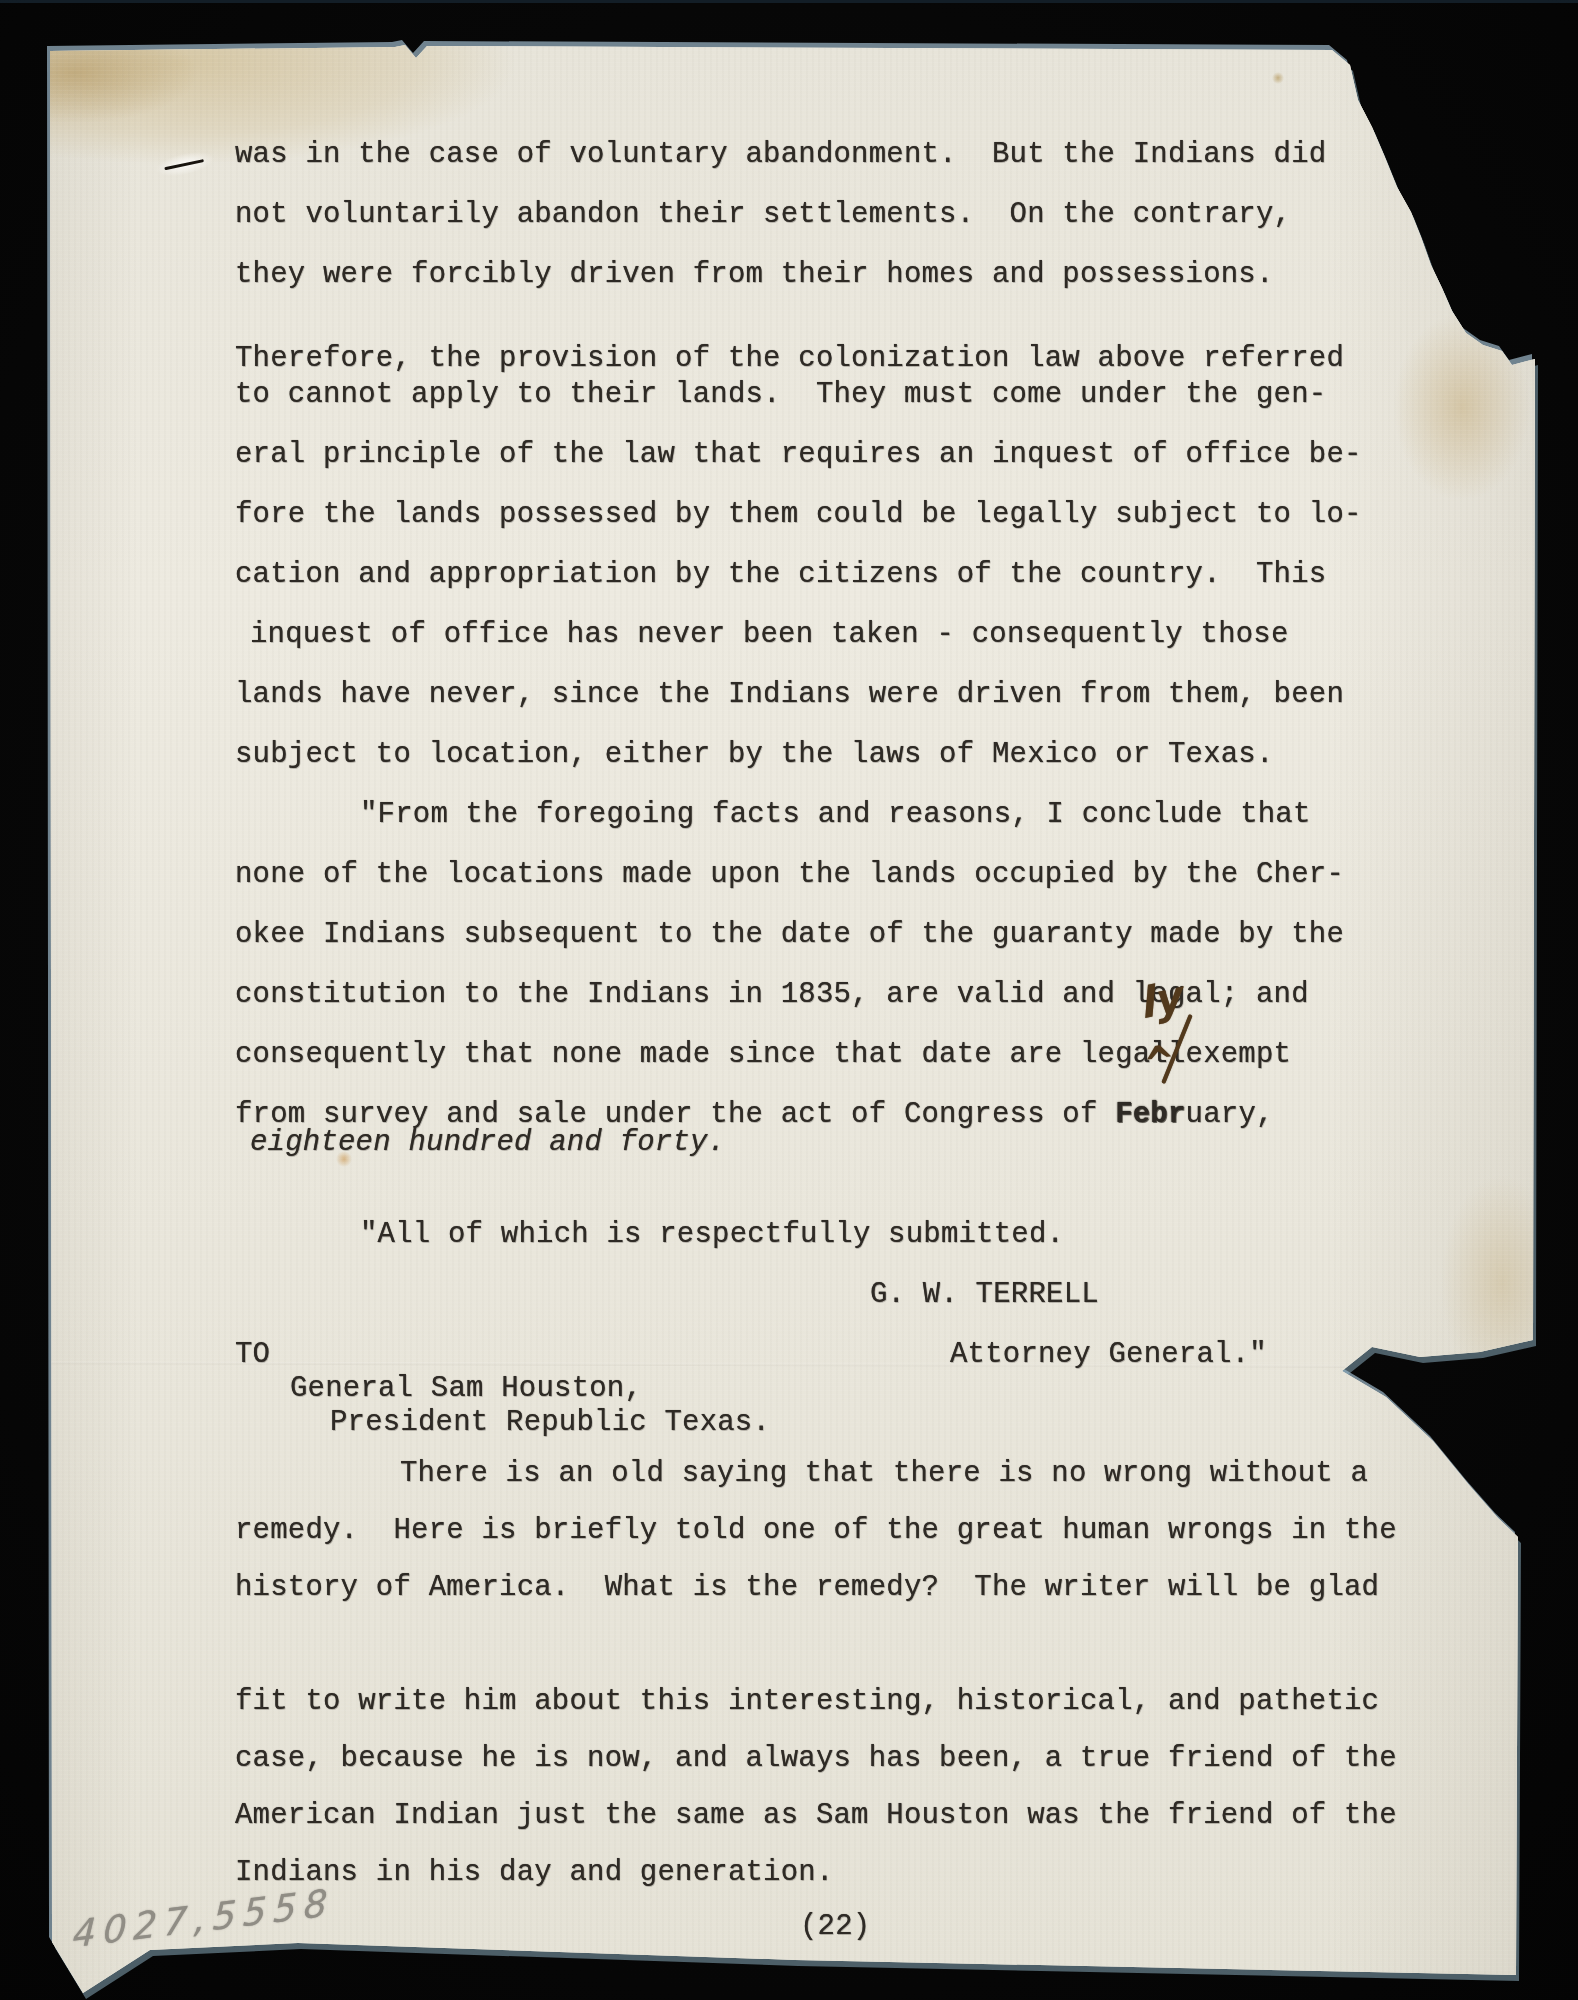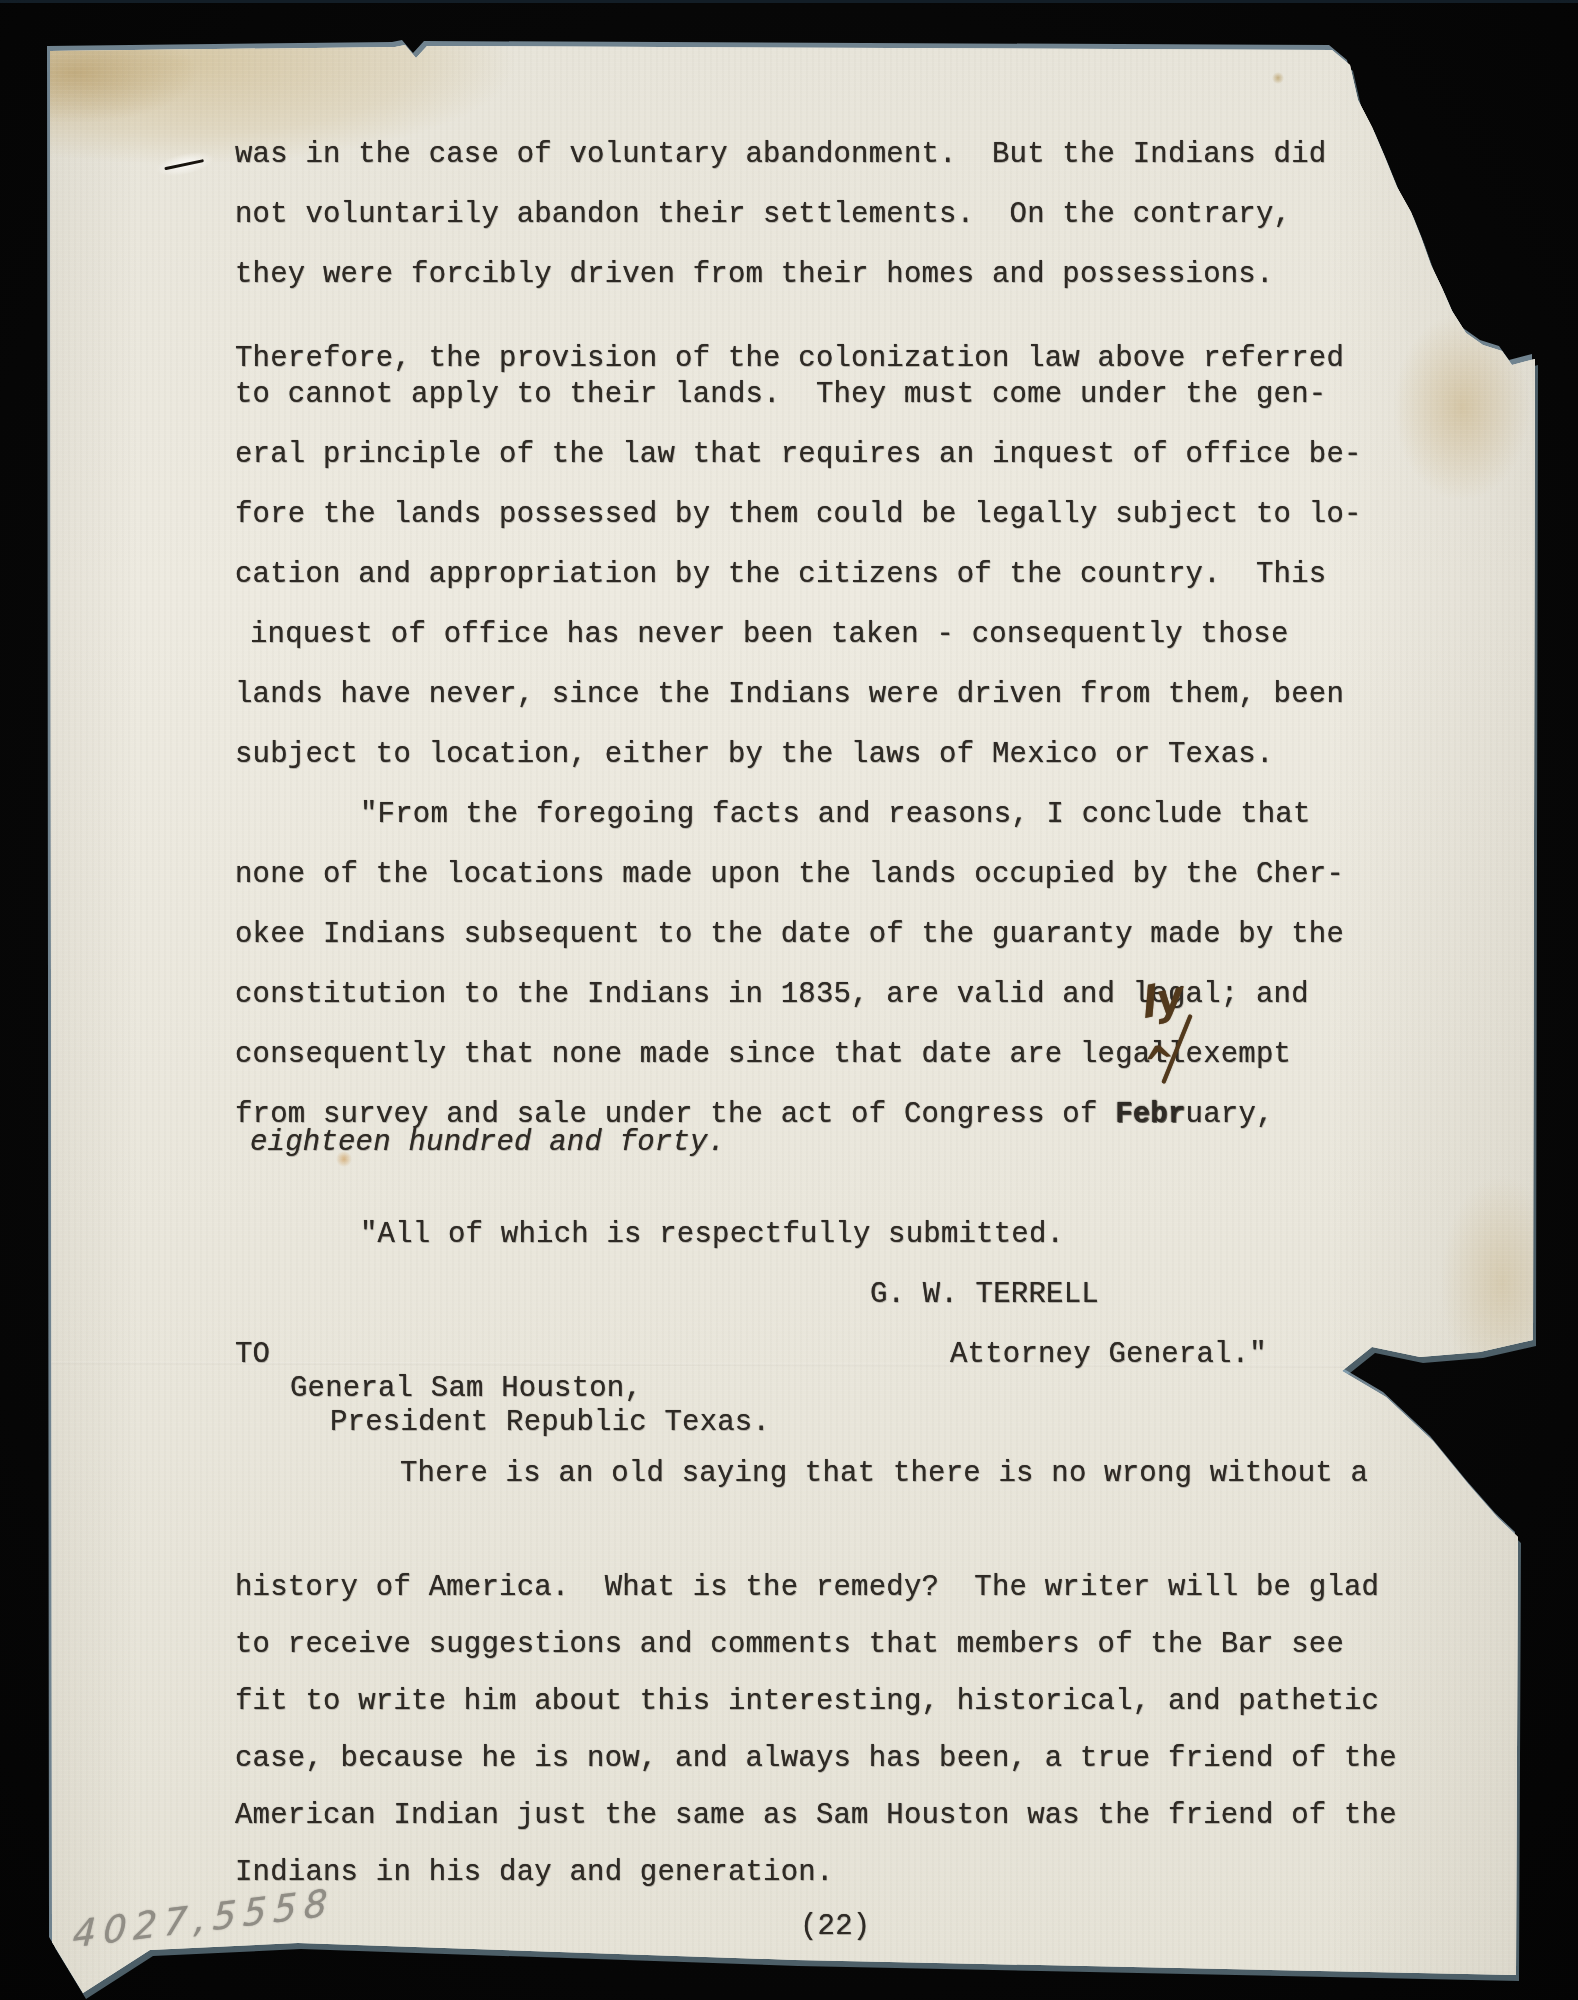--- a/index.html
+++ b/index.html
@@ -121,22 +121,22 @@
         <div class="typed" style="left: 185px; top: 991px;"><span>consequently that none made since that date are legal</span><span class="struck">l</span><span>exempt</span></div>
         <div class="typed" style="left: 185px; top: 1051px;"><span>from survey and sale under the act of Congress of </span><span class="smudge">Febr</span><span>uary,</span></div>
         <div class="typed" style="left: 200px; top: 1079px; font-style: italic;"><span>eighteen hundred and forty.</span></div>
         <div class="typed" style="left: 310px; top: 1171px;"><span>"All of which is respectfully submitted.</span></div>
         <div class="typed" style="left: 820px; top: 1231px;"><span>G. W. TERRELL</span></div>
         <div class="typed" style="left: 185px; top: 1291px;"><span>TO</span></div>
         <div class="typed" style="left: 900px; top: 1291px;"><span>Attorney General."</span></div>
         <div class="typed" style="left: 240px; top: 1325px;"><span>General Sam Houston,</span></div>
         <div class="typed" style="left: 280px; top: 1359px;"><span>President Republic Texas.</span></div>
         <div class="typed" style="left: 350px; top: 1410px;"><span>There is an old saying that there is no wrong without a</span></div>
+        <div class="typed" style="left: 185px; top: 1467px;"><span>remedy.  Here is briefly told one of the great human wrongs in the</span></div>
         <div class="typed" style="left: 185px; top: 1524px;"><span>history of America.  What is the remedy?  The writer will be glad</span></div>
-        <div class="typed" style="left: 185px; top: 1581px;"><span>to receive suggestions and comments that members of the Bar see</span></div>
         <div class="typed" style="left: 185px; top: 1638px;"><span>fit to write him about this interesting, historical, and pathetic</span></div>
         <div class="typed" style="left: 185px; top: 1695px;"><span>case, because he is now, and always has been, a true friend of the</span></div>
         <div class="typed" style="left: 185px; top: 1752px;"><span>American Indian just the same as Sam Houston was the friend of the</span></div>
         <div class="typed" style="left: 185px; top: 1809px;"><span>Indians in his day and generation.</span></div>
         <div class="typed" style="left: 750px; top: 1863px;"><span>(22)</span></div>
       </div>
 
     <div class="ink-above">ly</div>
     <div class="ink-caret">^</div>
 

